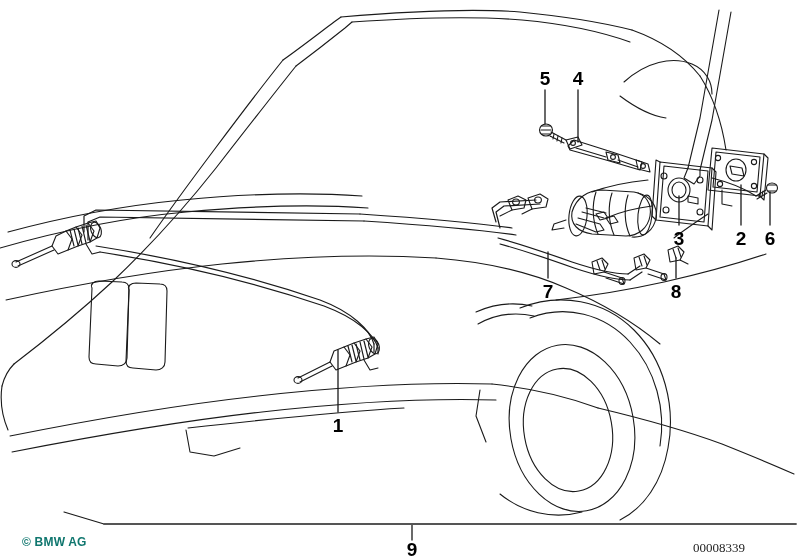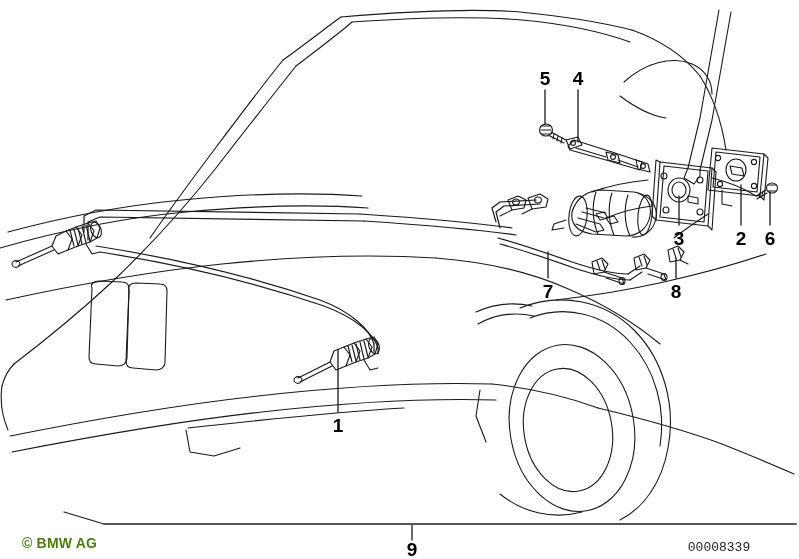--- a/index.html
+++ b/index.html
@@ -33,31 +33,31 @@
     line-height: 1;
     transform: translate(-50%, -50%);
     white-space: nowrap;
   }
   #copyright {
     position: absolute;
     left: 22px;
     top: 535px;
     font-family: "Liberation Sans", sans-serif;
     font-weight: bold;
-    font-size: 14px;
-    color: #4d7c0f;
+    font-size: 12px;
+    color: #0f766e;
     white-space: nowrap;
     letter-spacing: 0.2px;
   }
   #part-number {
     position: absolute;
     left: 719px;
     top: 540px;
     transform: translateX(-50%);
-    font-family: Liberation Mono, monospace;
+    font-family: Liberation Serif, serif;
     font-size: 13px;
     color: #222222;
     white-space: nowrap;
   }
 </style>
 </head>
 <body>
 
 <div id="page">
 

